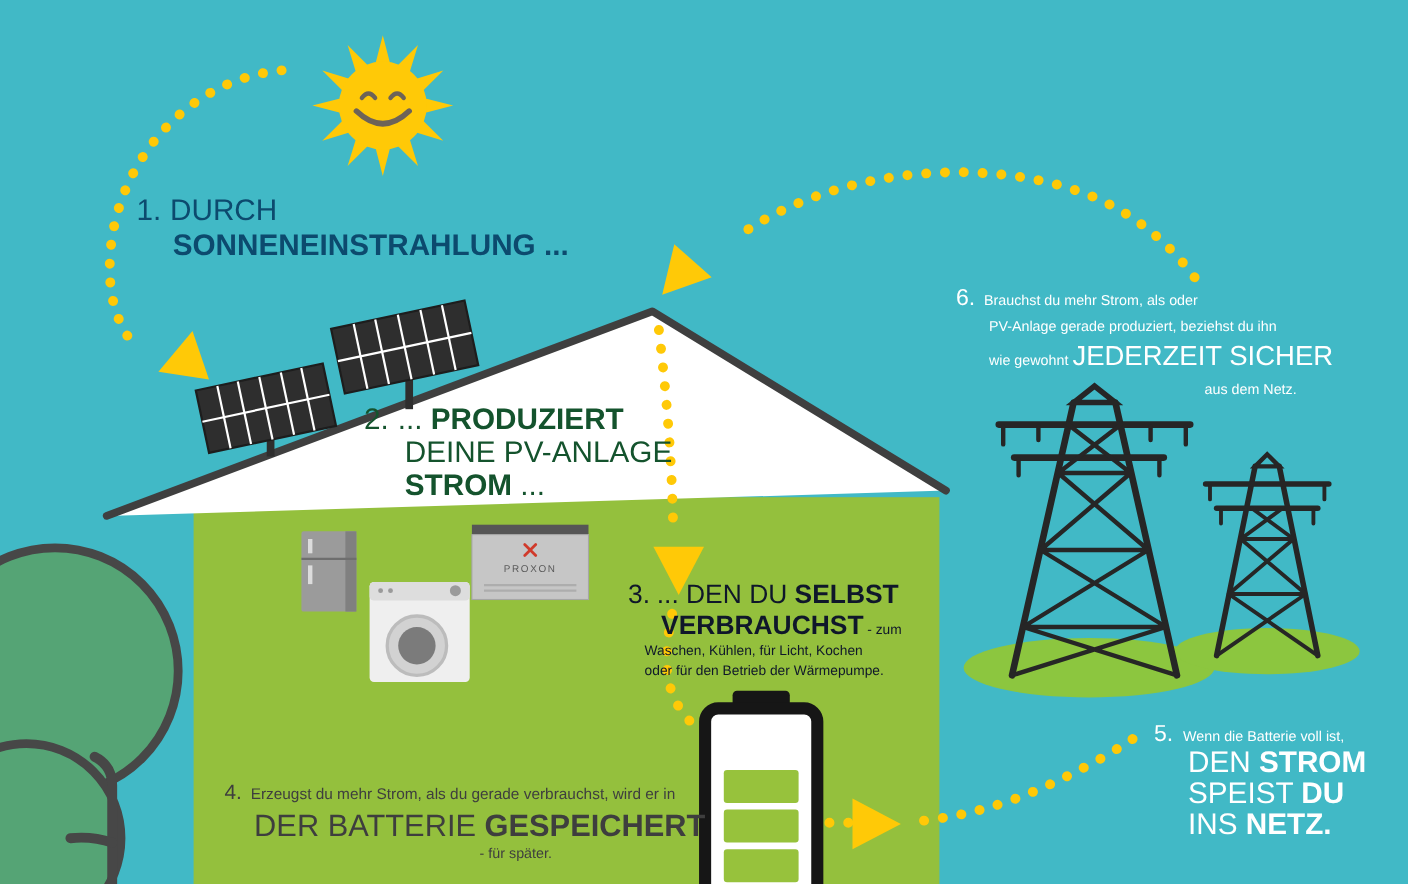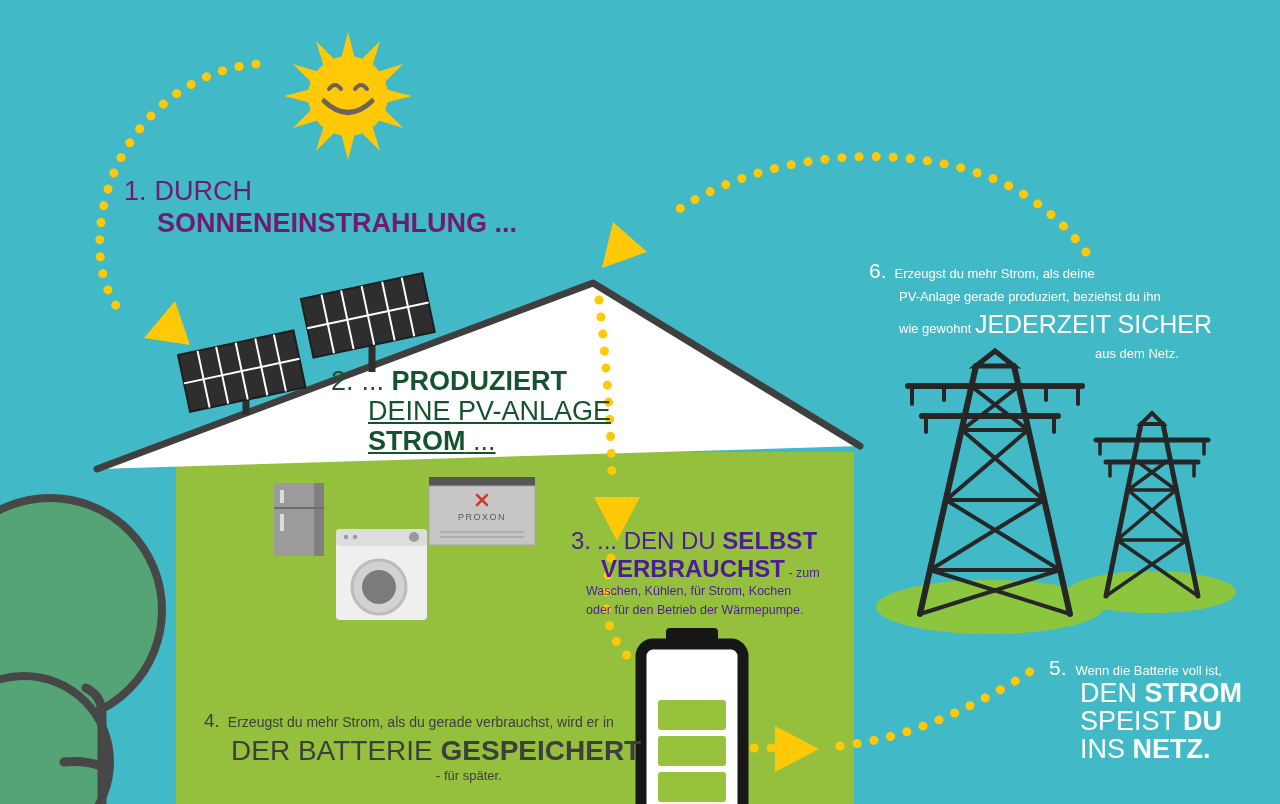--- a/index.html
+++ b/index.html
@@ -3,29 +3,29 @@
 <meta charset="utf-8">
 <style>
   * { margin:0; padding:0; box-sizing:border-box; }
   html,body { width:1280px; height:804px; }
   body { font-family:"Liberation Sans", sans-serif; }
   .stage { position:relative; width:1280px; height:804px; background:#41b9c6; overflow:hidden; }
   .stage > svg { position:absolute; left:0; top:0; }
   .txt { position:absolute; white-space:nowrap; }
   .b { font-weight:bold; }
 
-  .s1 { left:124px; top:176px; color:#701a75; font-size:27px; line-height:1.18; }
+  .s1 { left:124px; top:176px; color:#0c4a6e; font-size:27px; line-height:1.18; }
   .s1 .num { margin-right:8px; }
   .s1 .ind { margin-left:33px; }
 
   .s2 { left:331px; top:366px; color:#14532d; font-size:27px; line-height:1.12; }
   .s2 .num { margin-right:8px; }
-  .s2 .ind { margin-left:37px;text-decoration:underline; }
-
-  .s3 { left:571px; top:527px; color:#4c1d95; font-size:24px; line-height:1.15; }
+  .s2 .ind { margin-left:37px; }
+
+  .s3 { left:571px; top:527px; color:#0f172a; font-size:24px; line-height:1.15; }
   .s3 .num { margin-right:6px; }
   .s3 .ind1 { margin-left:30px; }
   .s3 .ind2 { margin-left:15px; }
   .s3 .sm { font-size:12.5px; }
   .s3 .small-line { font-size:12.5px; line-height:1.5; }
 
   .s4 { left:204px; top:710px; color:#3e3e3e; font-size:14px; line-height:1.2; }
   .s4 .num { font-size:19px; margin-right:8px; }
   .s4 .big { font-size:28px; margin-left:27px; line-height:1.25; }
   .s4 .later { font-size:13px; margin-left:232px; line-height:1.3; }
@@ -186,37 +186,37 @@
 
   <div class="txt s2">
     <div><span class="num">2.</span><span>... </span><span class="b">PRODUZIERT</span></div>
     <div class="ind">DEINE PV-ANLAGE</div>
     <div class="ind"><span class="b">STROM</span><span> ...</span></div>
   </div>
 
   <div class="txt s3">
     <div><span class="num">3.</span><span>... DEN DU </span><span class="b">SELBST</span></div>
     <div class="ind1"><span class="b">VERBRAUCHST</span><span class="sm"> - zum</span></div>
-    <div class="ind2 small-line">Waschen, Kühlen, für Strom, Kochen</div>
+    <div class="ind2 small-line">Waschen, Kühlen, für Licht, Kochen</div>
     <div class="ind2 small-line">oder für den Betrieb der Wärmepumpe.</div>
   </div>
 
   <div class="txt s4">
     <div><span class="num">4.</span><span>Erzeugst du mehr Strom, als du gerade verbrauchst, wird er in</span></div>
     <div class="big"><span>DER BATTERIE </span><span class="b">GESPEICHERT</span></div>
     <div class="later">- für später.</div>
   </div>
 
   <div class="txt s5">
     <div><span class="num">5.</span><span>Wenn die Batterie voll ist,</span></div>
     <div class="big"><span>DEN </span><span class="b">STROM</span></div>
     <div class="big"><span>SPEIST </span><span class="b">DU</span></div>
     <div class="big"><span>INS </span><span class="b">NETZ.</span></div>
   </div>
 
   <div class="txt s6">
-    <div><span class="num">6.</span><span>Erzeugst du mehr Strom, als deine</span></div>
+    <div><span class="num">6.</span><span>Brauchst du mehr Strom, als oder</span></div>
     <div class="ind">PV-Anlage gerade produziert, beziehst du ihn</div>
     <div class="ind"><span>wie gewohnt </span><span class="bigword">JEDERZEIT SICHER</span></div>
     <div class="ind4">aus dem Netz.</div>
   </div>
 
 </div>
 
 </body></html>

